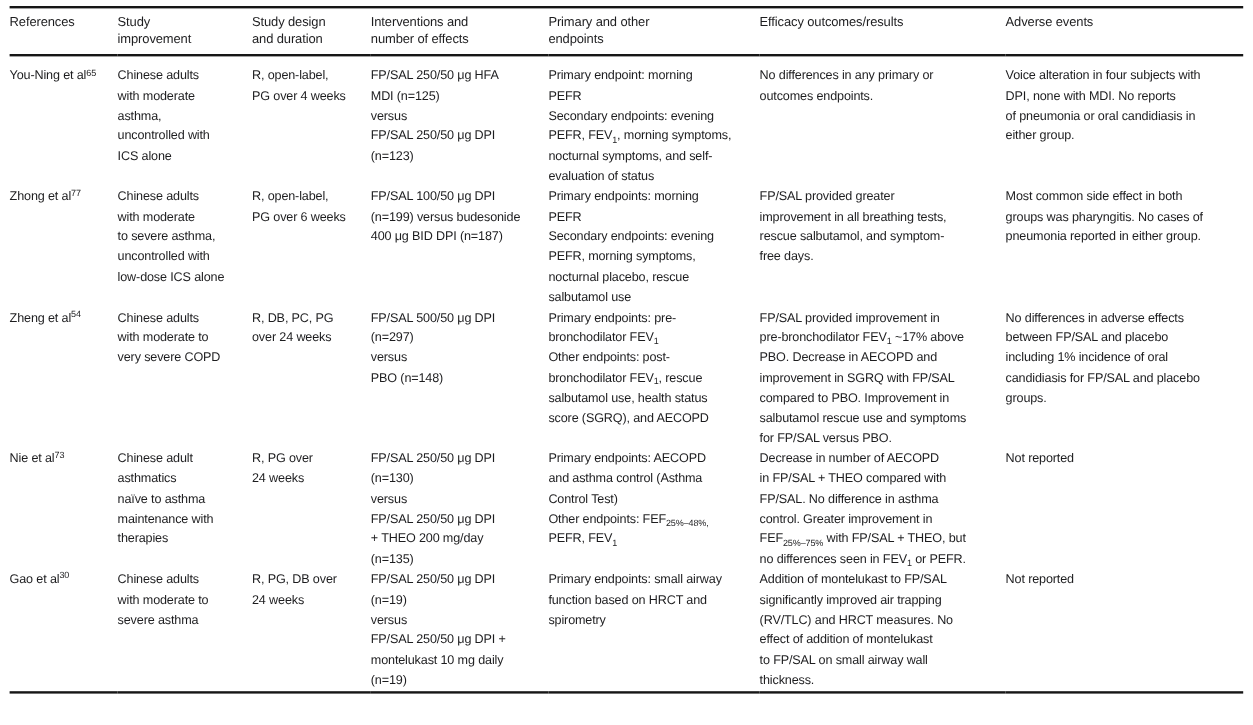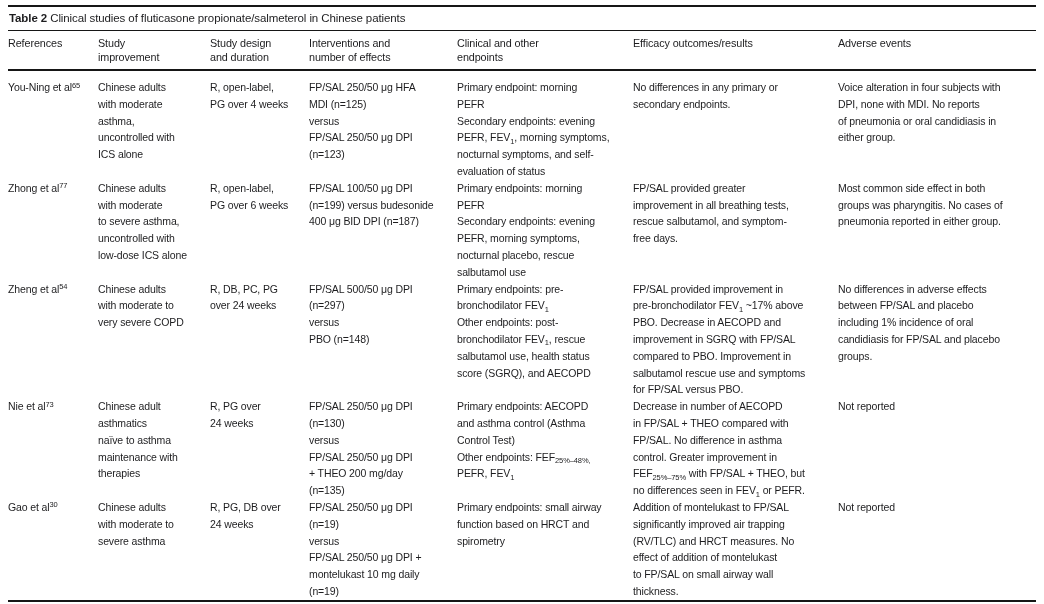--- a/index.html
+++ b/index.html
@@ -66,43 +66,40 @@
     position: relative;
     top: -3.5px;
     letter-spacing: -0.1px;
   }
 </style>
 </head>
 <body>
 
 <div class="page">
   <div class="table-block">
-    <div class="table-title">
-      <span class="bold">Table 2</span><span> Clinical studies of fluticasone propionate/salmeterol in Chinese patients</span>
-    </div>
     <table>
       <colgroup>
         <col style="width:90px">
         <col style="width:112px">
         <col style="width:99px">
         <col style="width:148px">
         <col style="width:176px">
         <col style="width:205px">
         <col style="width:198px">
       </colgroup>
       <thead>
         <tr>
           <th>References</th>
           <th>Study
 improvement</th>
           <th>Study design
 and duration</th>
           <th>Interventions and
 number of effects</th>
-          <th>Clinical and other
+          <th>Primary and other
 endpoints</th>
           <th>Efficacy outcomes/results</th>
           <th>Adverse events</th>
         </tr>
       </thead>
       <tbody>
         <tr>
           <td>You-Ning et al<sup>65</sup></td>
           <td>Chinese adults
 with moderate
@@ -116,21 +113,21 @@
 versus
 FP/SAL 250/50 μg DPI
 (n=123)</td>
           <td>Primary endpoint: morning
 PEFR
 Secondary endpoints: evening
 PEFR, FEV<sub>1</sub>, morning symptoms,
 nocturnal symptoms, and self-
 evaluation of status</td>
           <td>No differences in any primary or
-secondary endpoints.</td>
+outcomes endpoints.</td>
           <td>Voice alteration in four subjects with
 DPI, none with MDI. No reports
 of pneumonia or oral candidiasis in
 either group.</td>
         </tr>
         <tr>
           <td>Zhong et al<sup>77</sup></td>
           <td>Chinese adults
 with moderate
 to severe asthma,

